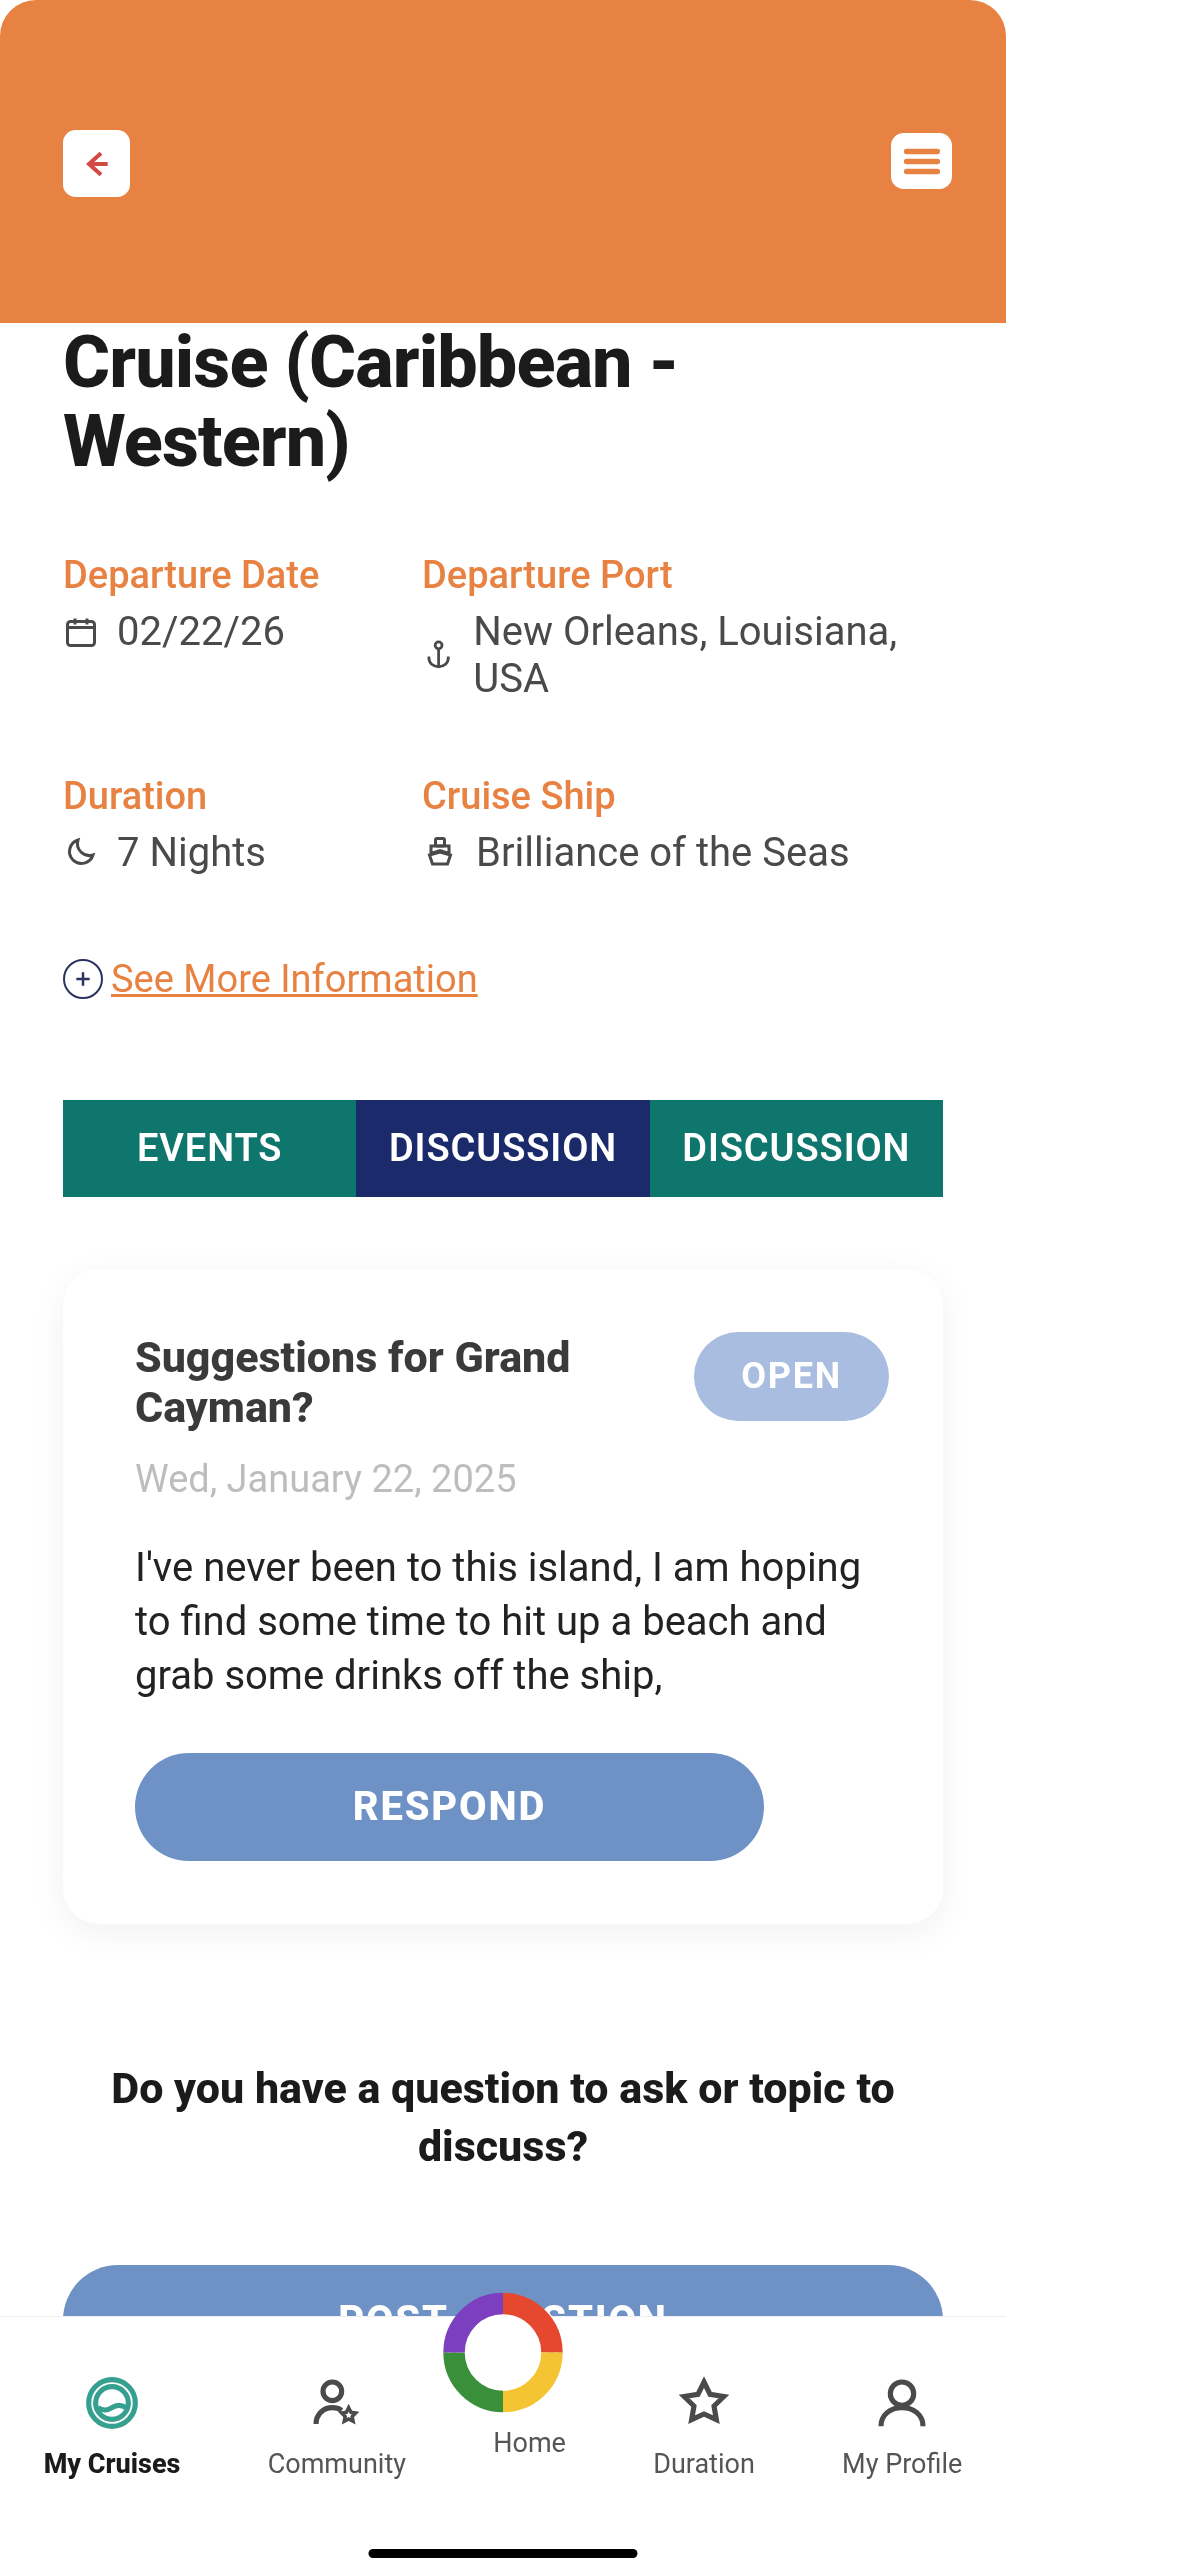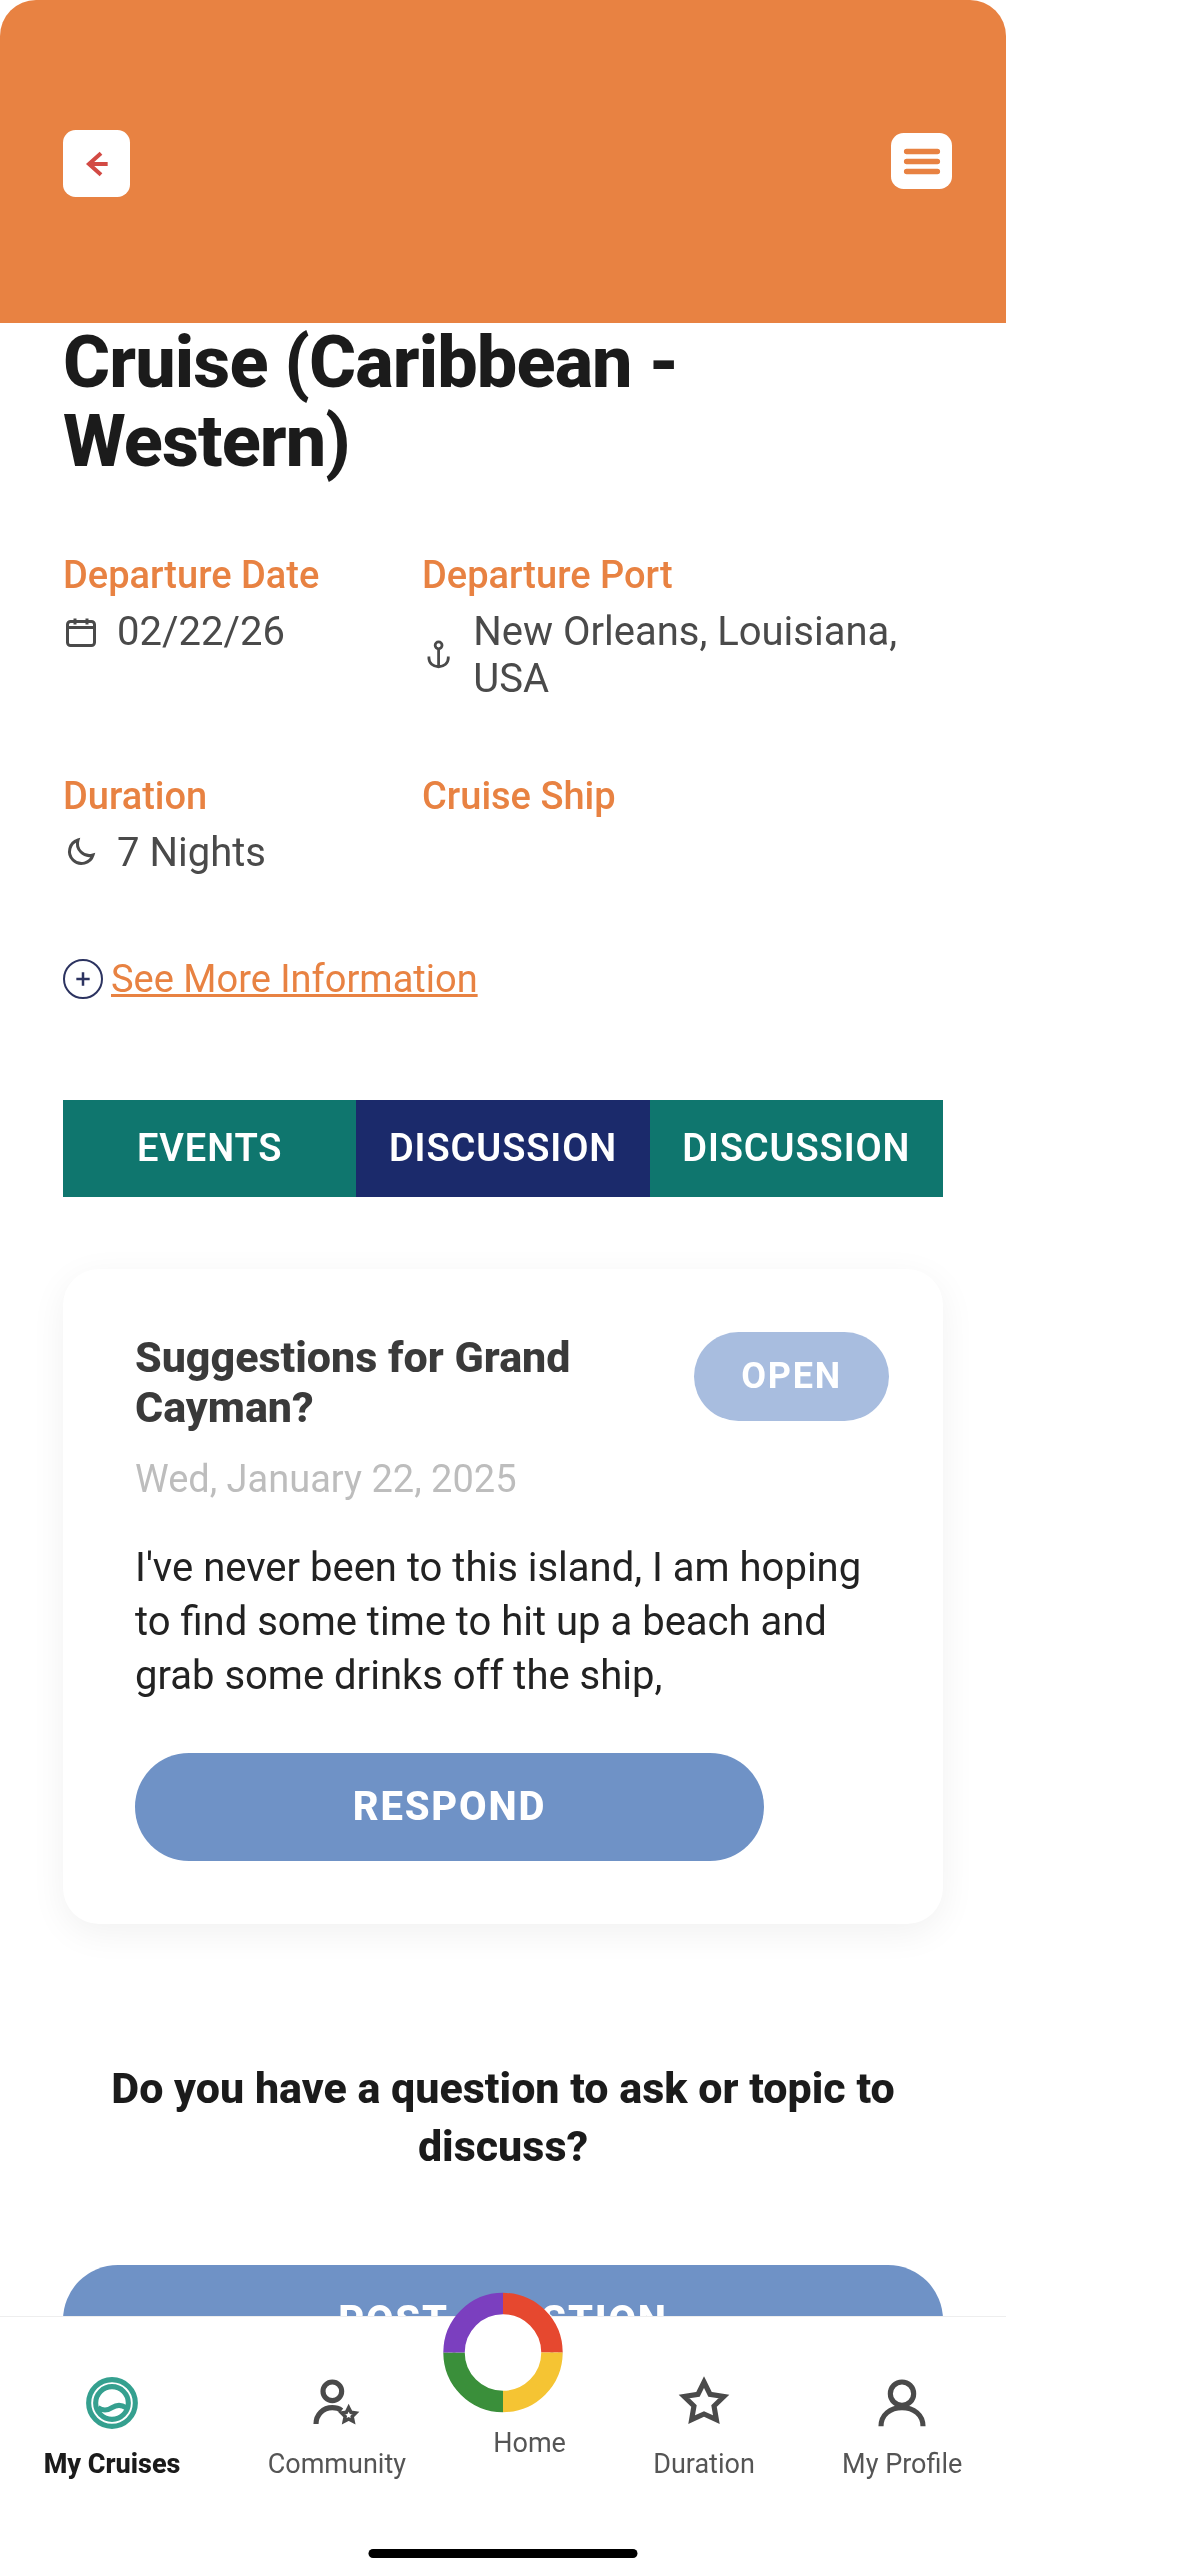--- a/index.html
+++ b/index.html
@@ -102,20 +102,27 @@
         <div class="info-label">Duration</div>
         <div class="info-value">
           <svg class="info-icon" viewBox="0 0 24 24">
               <path d="M20 14A8 8 0 0 1 10 4a8 8 0 1 0 10 10z"></path>
             </svg>
           <span>7 Nights</span>
         </div>
       </div>
       <div>
         <div class="info-label">Cruise Ship</div>
+        <div class="info-value">
+          <svg class="info-icon" viewBox="0 0 24 24">
+              <rect x="9" y="3" width="6" height="5" rx="1"></rect>
+              <path d="M6 8h12v5l-6-2-6 2zM5 14l7-2 7 2-2 6H7z"></path>
+            </svg>
+          <span>Brilliance of the Seas</span>
+        </div>
       </div>
     </div>
 
     <div class="see-more">
       <div class="see-more-icon">
         <svg viewBox="0 0 24 24">
             <path d="M12 4v16M4 12h16"></path>
           </svg>
       </div>
       <span class="see-more-link">See More Information</span>

